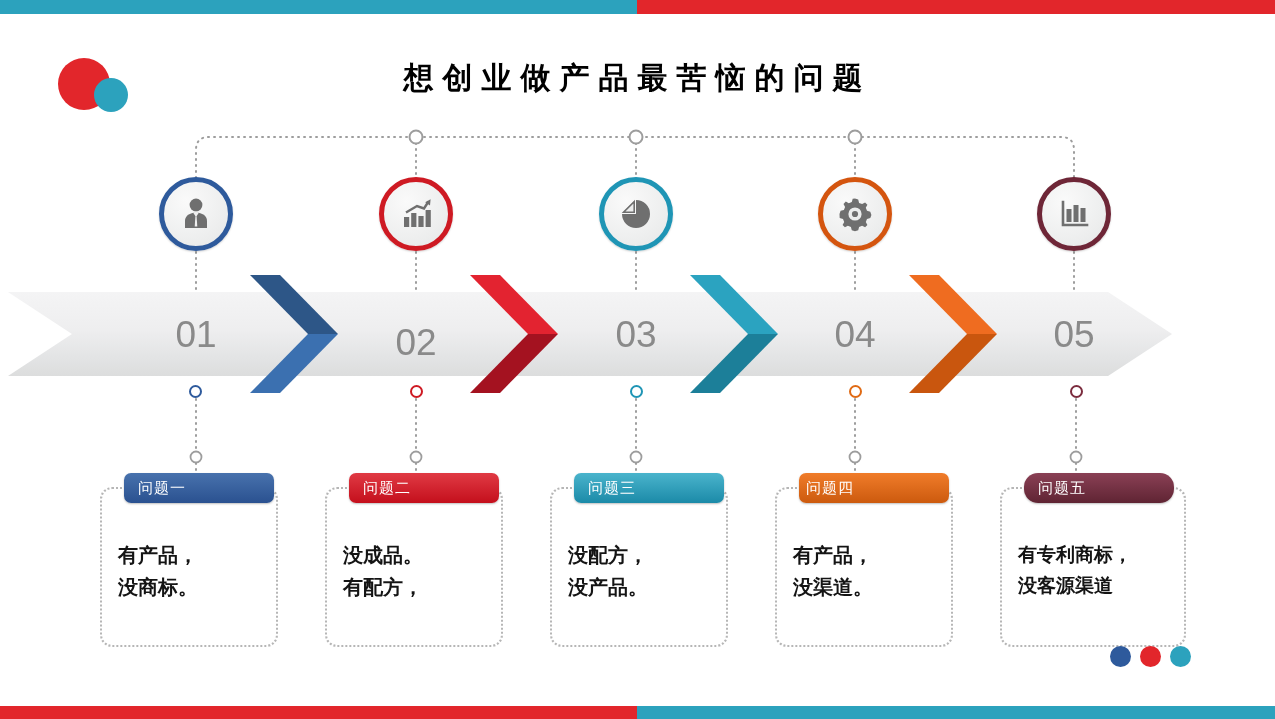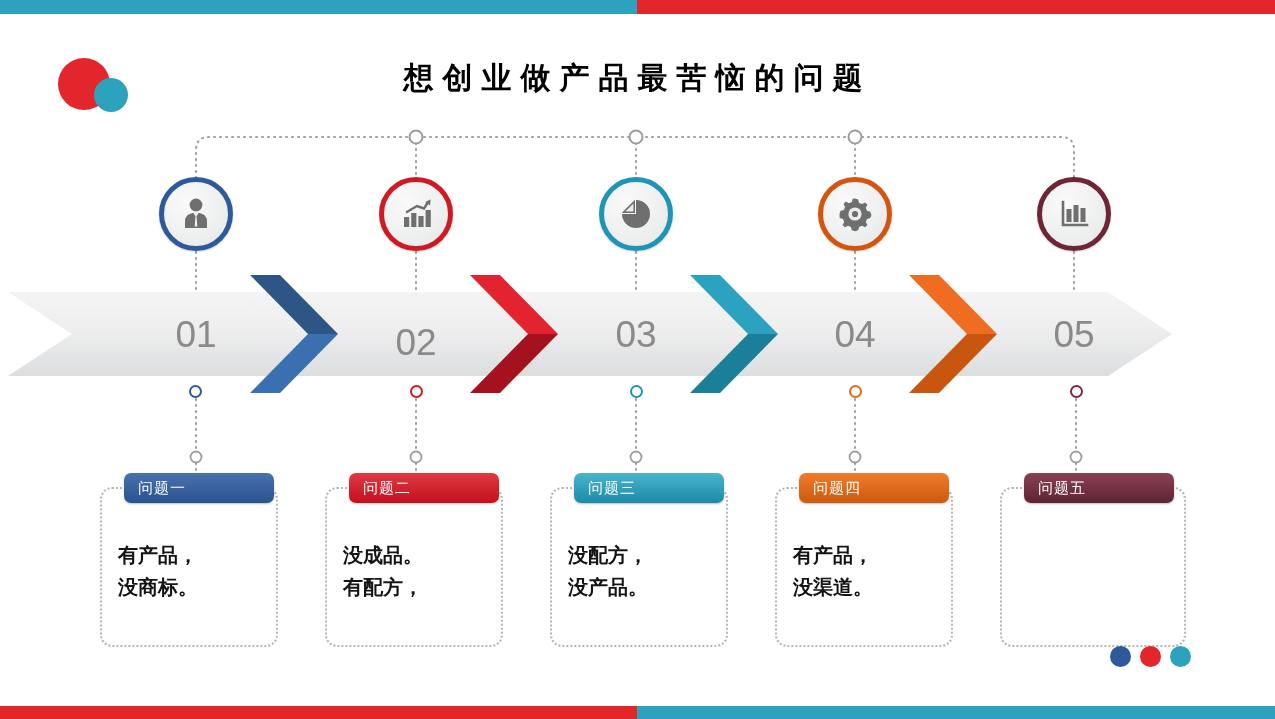--- a/index.html
+++ b/index.html
@@ -277,29 +277,33 @@
 
   <div class="card" style="left:550px; top:487px;">
     <div class="card-label" style="background:linear-gradient(180deg,#4ab4cc,#1b8aa8);">问题三</div>
     <div class="card-body">
       <span class="ln">没配方，</span>
       <span class="ln">没产品。</span>
     </div>
   </div>
 
   <div class="card" style="left:775px; top:487px;">
-    <div class="card-label" style="background:linear-gradient(180deg,#f07c2a,#cc5a0e);">问题四</div>
+    <div class="card-label" style="background:linear-gradient(180deg,#f07c2a,#cc5a0e);padding-left:7px;">问题四</div>
     <div class="card-body">
       <span class="ln">有产品，</span>
       <span class="ln">没渠道。</span>
     </div>
   </div>
 
   <div class="card wide" style="left:1000px; top:487px;">
-    <div class="card-label" style="background:linear-gradient(180deg,#8a4055,#5f2433);">问题五</div>
+    <div class="card-label" style="background:linear-gradient(180deg,#8a4055,#5f2433);border-radius:14px;">问题五</div>
+    <div class="card-body" style="font-size:19px;">
+      <span class="ln">有专利商标，</span>
+      <span class="ln">没客源渠道</span>
+    </div>
   </div>
 
   <div class="dots">
     <i></i>
     <i></i>
     <i></i>
   </div>
 
   <div class="botbar">
     <div class="seg-l"></div>

